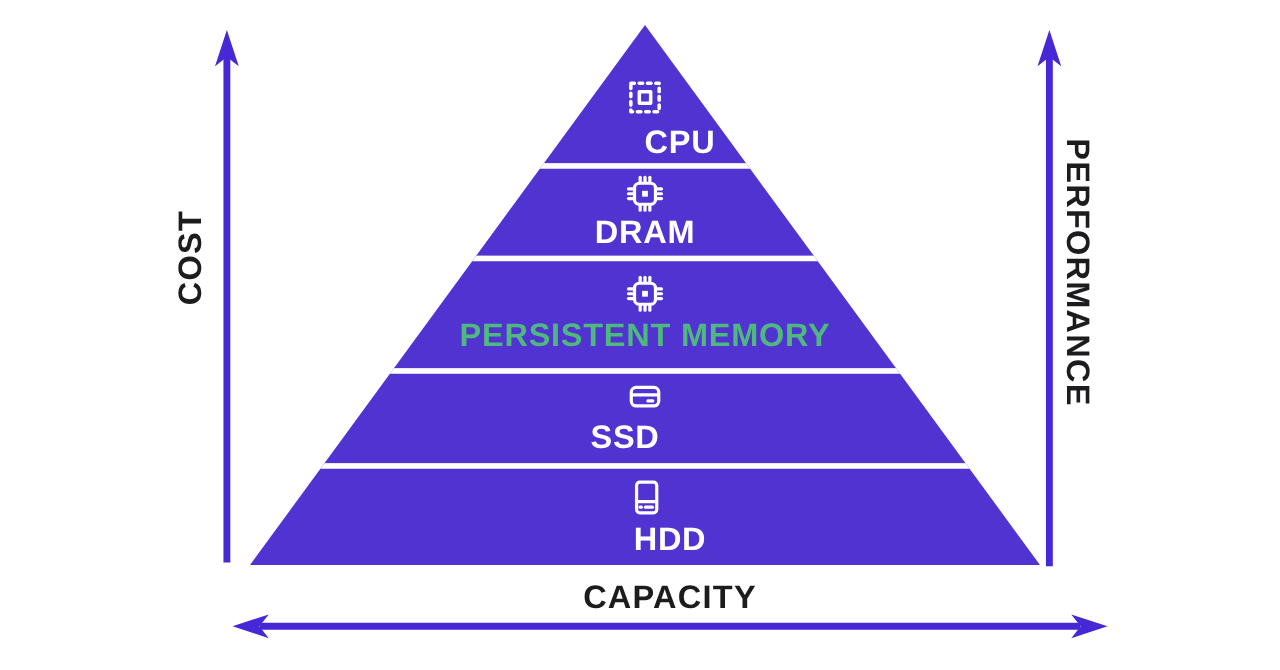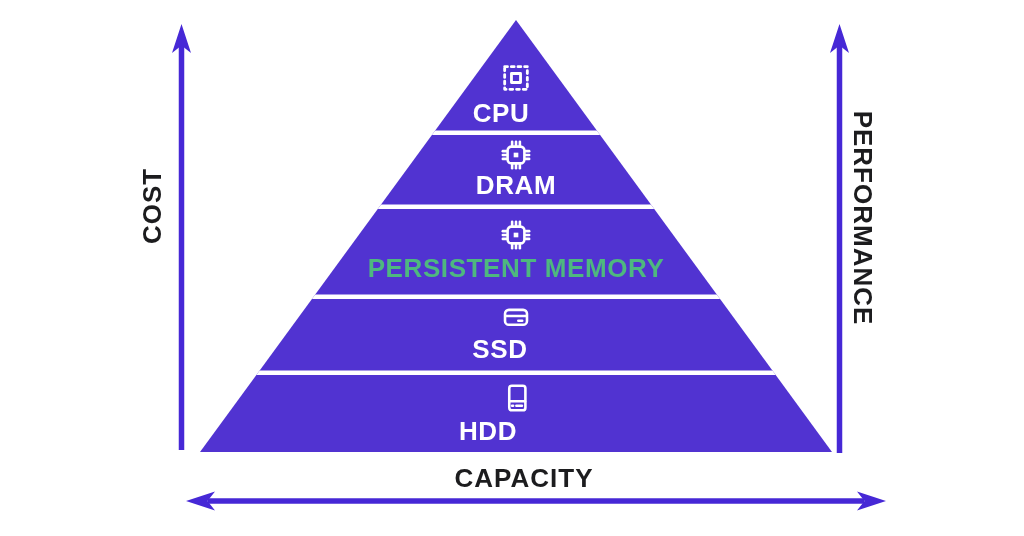--- a/index.html
+++ b/index.html
@@ -44,21 +44,21 @@
   .axis-label {
     position: absolute;
     color: var(--ink);
     font-size: 26px;
     font-weight: 700;
     letter-spacing: 1px;
     white-space: nowrap;
   }
   .axis-label.rot-ccw { transform: translate(-50%, -50%) rotate(-90deg); }
   .axis-label.rot-cw  { transform: translate(-50%, -50%) rotate(90deg); }
-  .axis-label.horiz   { transform: translate(-50%, -50%); }
+  .axis-label.horiz   { transform: translate(-50%, -50%); margin-left: 12px; }
 
   .layer-icon {
     position: absolute;
     transform: translate(-50%, -50%);
   }
   .layer-icon * {
     stroke: #ffffff;
     stroke-width: 2;
     fill: none;
     stroke-linecap: round;
@@ -149,23 +149,23 @@
     <line x1="13.8" y1="14.9" x2="16.8" y2="14.9"></line>
   </svg>
 
   <svg class="layer-icon" style="left:517px; top:398px;" width="31" height="31" viewBox="0 0 24 24">
     <rect x="6" y="2.5" width="12.5" height="19" rx="2"></rect>
     <line x1="6.3" y1="14.5" x2="18.2" y2="14.5"></line>
     <line x1="8.2" y1="18" x2="9" y2="18"></line>
     <line x1="11.5" y1="18" x2="15.8" y2="18"></line>
   </svg>
 
-  <div class="layer-label" style="left:501px; top:99px;">CPU</div>
+  <div class="layer-label" style="left:544px; top:99px;">CPU</div>
   <div class="layer-label" style="left:516px; top:171px;">DRAM</div>
   <div class="layer-label green" style="left:516px; top:254px;">PERSISTENT MEMORY</div>
   <div class="layer-label" style="left:500px; top:335px;">SSD</div>
-  <div class="layer-label" style="left:488px; top:417px;">HDD</div>
+  <div class="layer-label" style="left:536px; top:417px;">HDD</div>
 
   <div class="axis-label rot-ccw" style="left:152px; top:206px;">COST</div>
   <div class="axis-label rot-cw" style="left:862px; top:218px;">PERFORMANCE</div>
   <div class="axis-label horiz" style="left:524px; top:478px;">CAPACITY</div>
 
 </div>
 
 </body></html>

